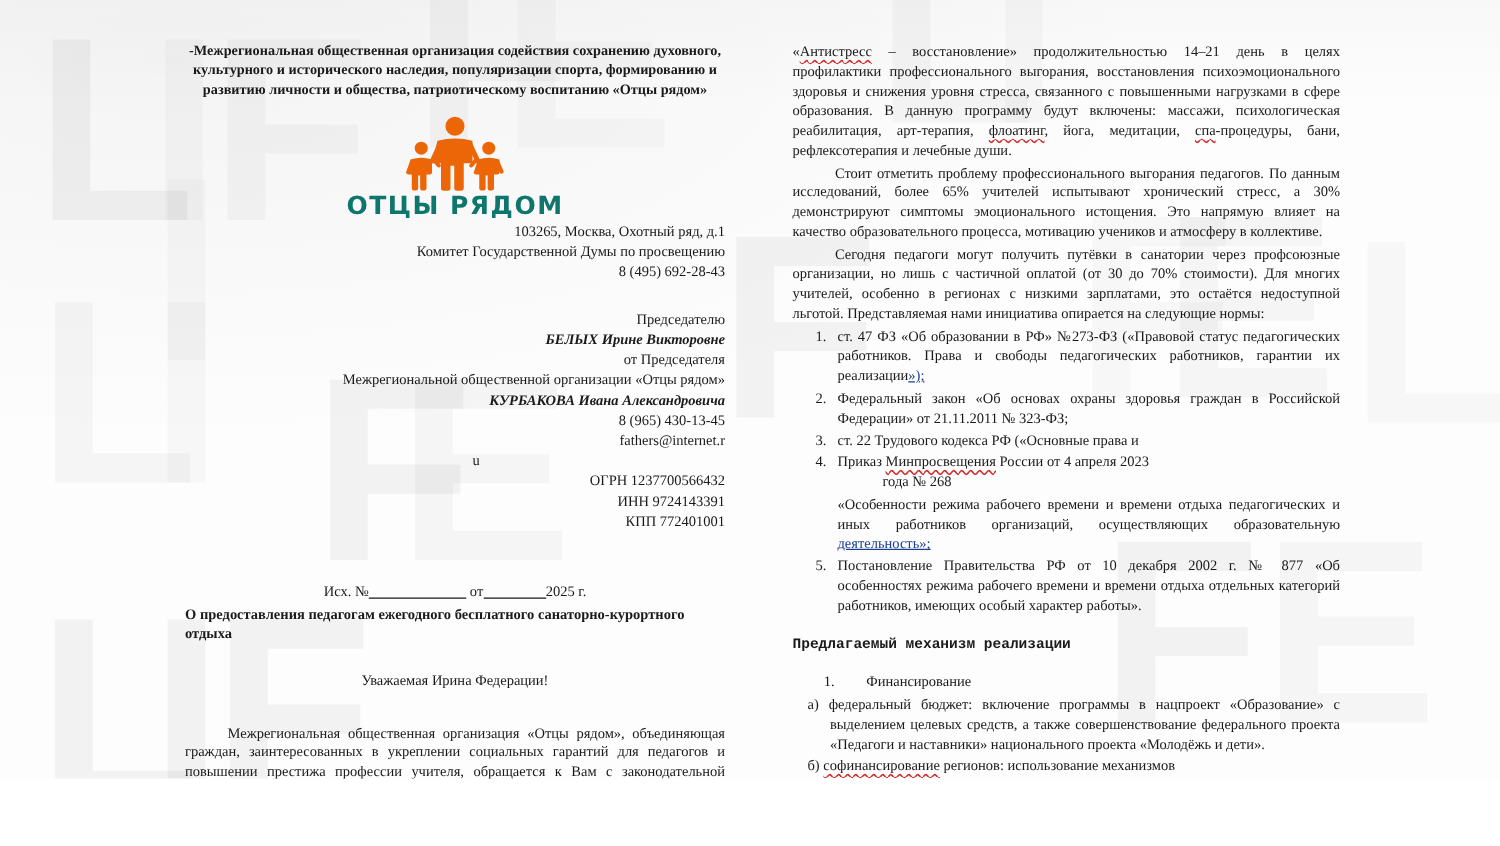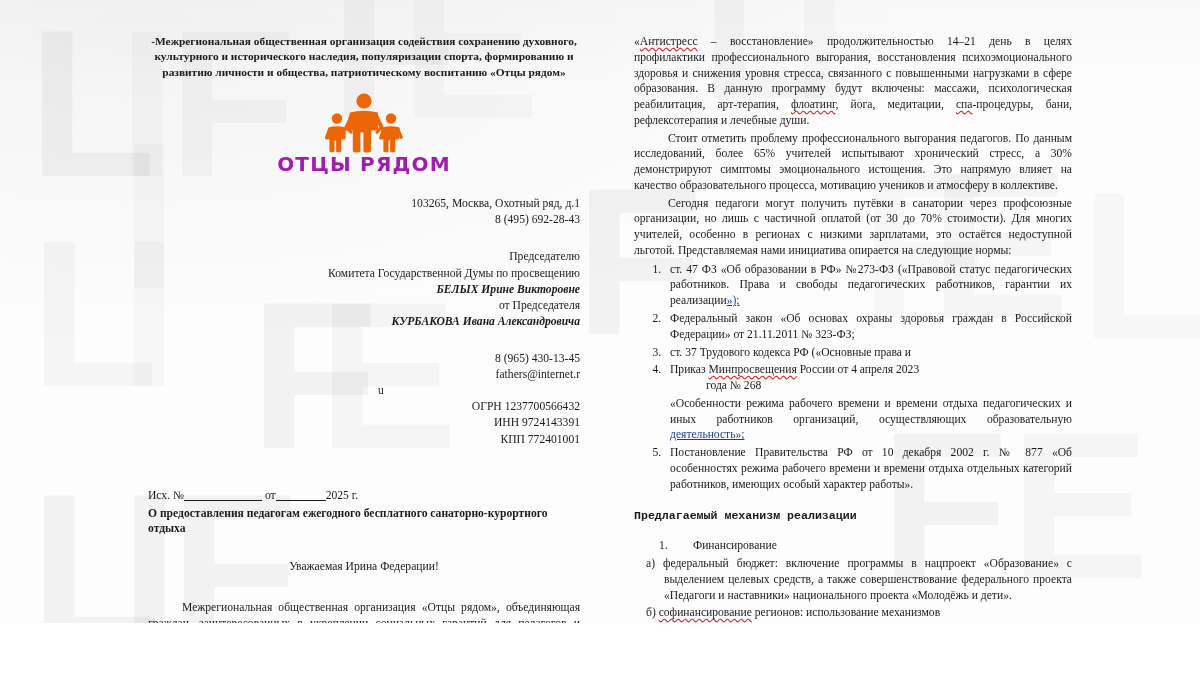--- a/index.html
+++ b/index.html
@@ -79,43 +79,43 @@
   #logo-block {
     margin-top: 13px;
     text-align: center;
   }
   #logo-mark { display: block; margin: 0 auto; }
   #logo-word {
     font-family: "DejaVu Sans", "Liberation Sans", sans-serif;
     font-weight: 700;
     font-size: 20px;
     letter-spacing: 1.2px;
-    color: #a21caf;
+    color: #0f766e;
     margin-top: -2px;
   }
 
   
   .addr {
     text-align: right;
     font-size: 11.6px;
     line-height: 1.4;
   }
-  #addr-to   { margin-top: 18px; }
+  #addr-to   { }
   #addr-from { margin-top: 21px; }
-  #addr-req  { margin-top: 20px; }
+  #addr-req  { }
   .addr .wrapfrag {
     display: block;
     text-align: left;
     padding-left: 230px;
   }
 
   #outgoing {
     margin-top: 40px;
     font-size: 11.6px;
-    text-align: left;
+    text-align: center;
   }
   .blank-line {
     display: inline-block;
     border-bottom: 1px solid #1a1a1a;
     vertical-align: -2px;
   }
   .bl-long  { width: 78px; }
   .bl-short { width: 50px; }
 
   #subject {
@@ -267,28 +267,29 @@
           <circle cx="71" cy="25.5" r="5.2" fill="#EC6608"></circle>
           <path d="M62.4 34.5 q8.6 -2.6 17.2 0 l0 10.5 q0 1.5 -1.8 1.5 l-2.6 0 l0 11.2 q0 1.6 -1.7 1.6 l-1.8 0 q-1.6 0 -1.6 -1.6 l0 -10.3 l-1.6 0 l0 10.3 q0 1.6 -1.6 1.6 l-1.8 0 q-1.7 0 -1.7 -1.6 l0 -11.2 l-2.6 0 q-1.8 0 -1.8 -1.5 z" fill="#EC6608"></path>
           <path d="M79.2 35.4 l3.6 8.4 q0.6 1.4 -0.9 2 q-1.5 0.6 -2.1 -0.8 l-3 -6.7 z" fill="#EC6608"></path>
           <path d="M62.6 35.4 l-4.4 4.9 q-1 1.2 -2.3 0.2 q-1.2 -1 -0.2 -2.2 l4.5 -5.2 z" fill="#EC6608"></path>
         </svg>
         <div id="logo-word">ОТЦЫ РЯДОМ</div>
       </div>
 
       <div class="addr" id="addr-to">
         <div>103265, Москва, Охотный ряд, д.1</div>
+        <div>Комитет Государственной Думы по просвещению</div>
         <div>8 (495) 692-28-43</div>
       </div>
 
       <div class="addr" id="addr-from">
         <div>Председателю</div>
-        <div>Комитета Государственной Думы по просвещению</div>
         <div class="b">БЕЛЫХ Ирине Викторовне</div>
         <div>от Председателя</div>
+        <div>Межрегиональной общественной организации «Отцы рядом»</div>
         <div class="b">КУРБАКОВА Ивана Александровича</div>
       </div>
 
       <div class="addr" id="addr-req">
         <div>8 (965) 430-13-45</div>
         <div>fathers@internet.r</div>
         <div class="wrapfrag">u</div>
         <div>ОГРН 1237700566432</div>
         <div>ИНН 9724143391</div>
         <div>КПП 772401001</div>
@@ -312,21 +313,21 @@
 
       <p class="rp just indent">Стоит отметить проблему профессионального выгорания педагогов. По данным исследований, более 65% учителей испытывают хронический стресс, а 30% демонстрируют симптомы эмоционального истощения. Это напрямую влияет на качество образовательного процесса, мотивацию учеников и атмосферу в коллективе.</p>
 
       <p class="rp just indent">Сегодня педагоги могут получить путёвки в санатории через профсоюзные организации, но лишь с частичной оплатой (от 30 до 70% стоимости). Для многих учителей, особенно в регионах с низкими зарплатами, это остаётся недоступной льготой. Представляемая нами инициатива опирается на следующие нормы:</p>
 
       <ol class="norms">
         <li><span>ст. 47 ФЗ «Об образовании в РФ» №273-ФЗ («Правовой статус педагогических работников. Права и свободы педагогических работников, гарантии их реализации</span><span class="lk">»);</span></li>
 
         <li><span>Федеральный закон «Об основах охраны здоровья граждан в Российской Федерации» от 21.11.2011 № 323-ФЗ;</span></li>
 
-        <li><span>ст. 37 Трудового кодекса РФ («Основные права и</span></li>
+        <li><span>ст. 22 Трудового кодекса РФ («Основные права и</span></li>
 
         <li><span>Приказ </span><span class="sp">Минпросвещения</span><span> России от 4 апреля 2023</span><span class="cont pad">года № 268</span><span class="cont" style="margin-top:2px;"><span>«Особенности режима рабочего времени и времени отдыха педагогических и иных работников организаций, осуществляющих образовательную </span><span class="lk">деятельность»;</span></span></li>
 
         <li><span>Постановление Правительства РФ от 10 декабря 2002 г. № 877 «Об особенностях режима рабочего времени и времени отдыха отдельных категорий работников, имеющих особый характер работы».</span></li>
       </ol>
 
       <div id="mech-head">Предлагаемый механизм реализации</div>
 
       <div id="fin-head">
         <span class="num">1.</span><span>Финансирование</span>

